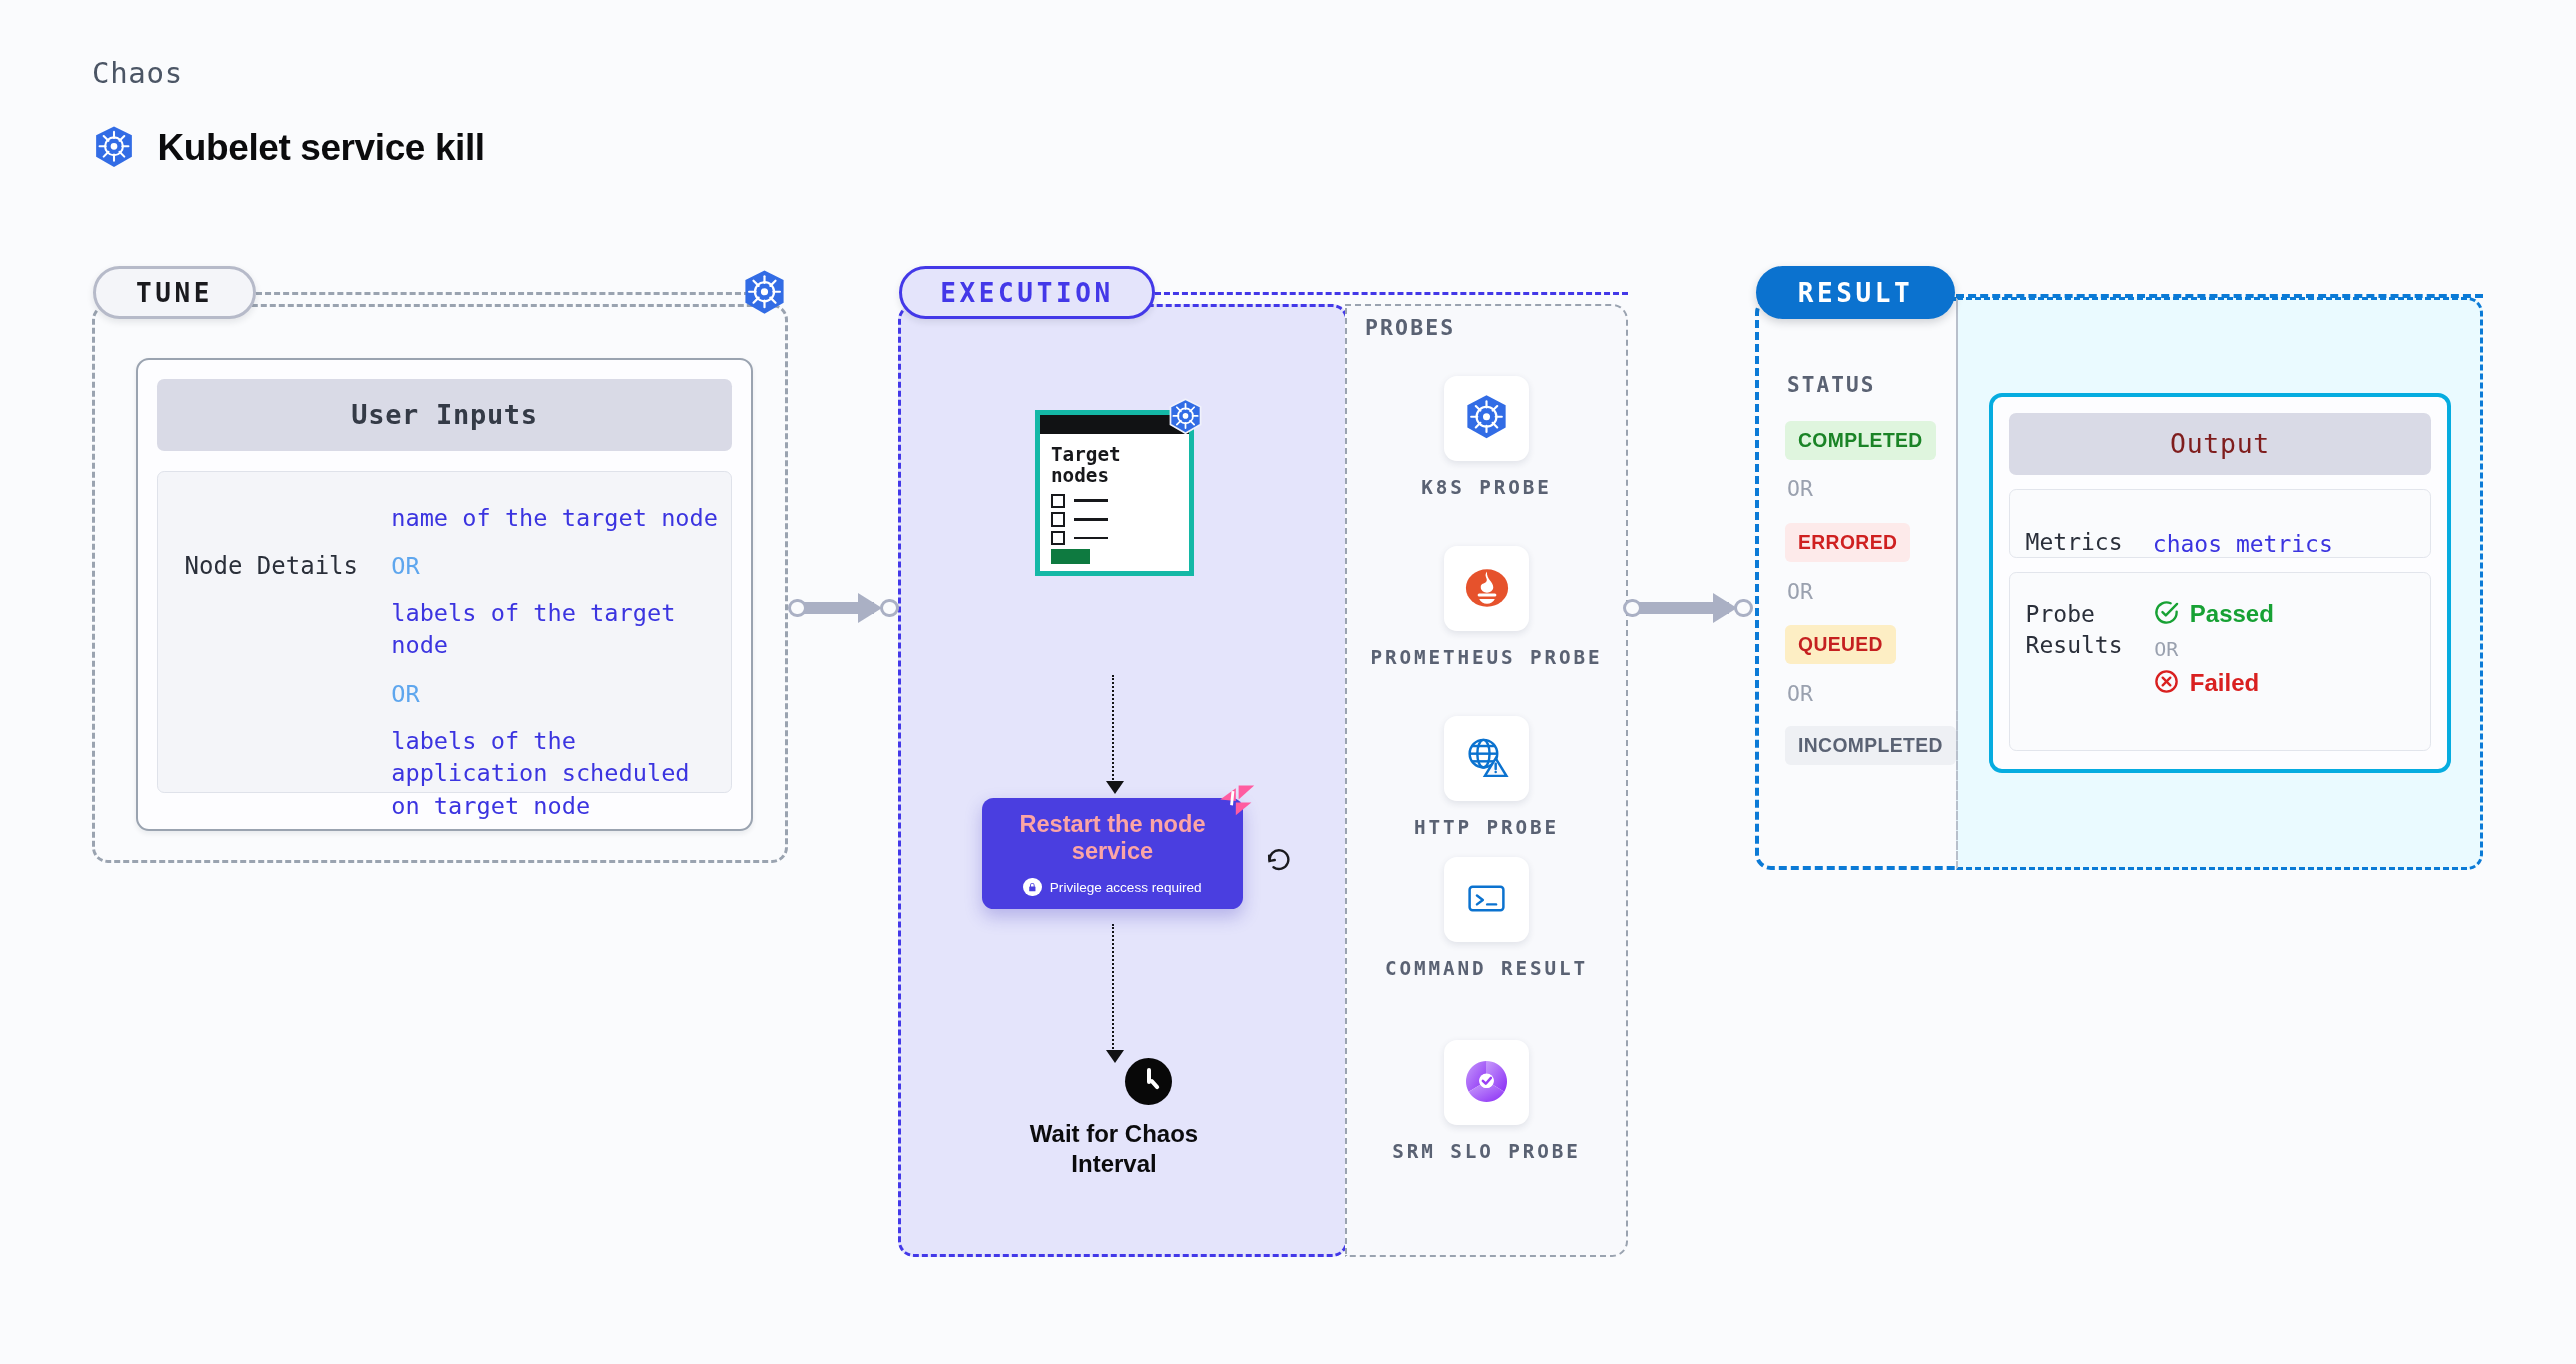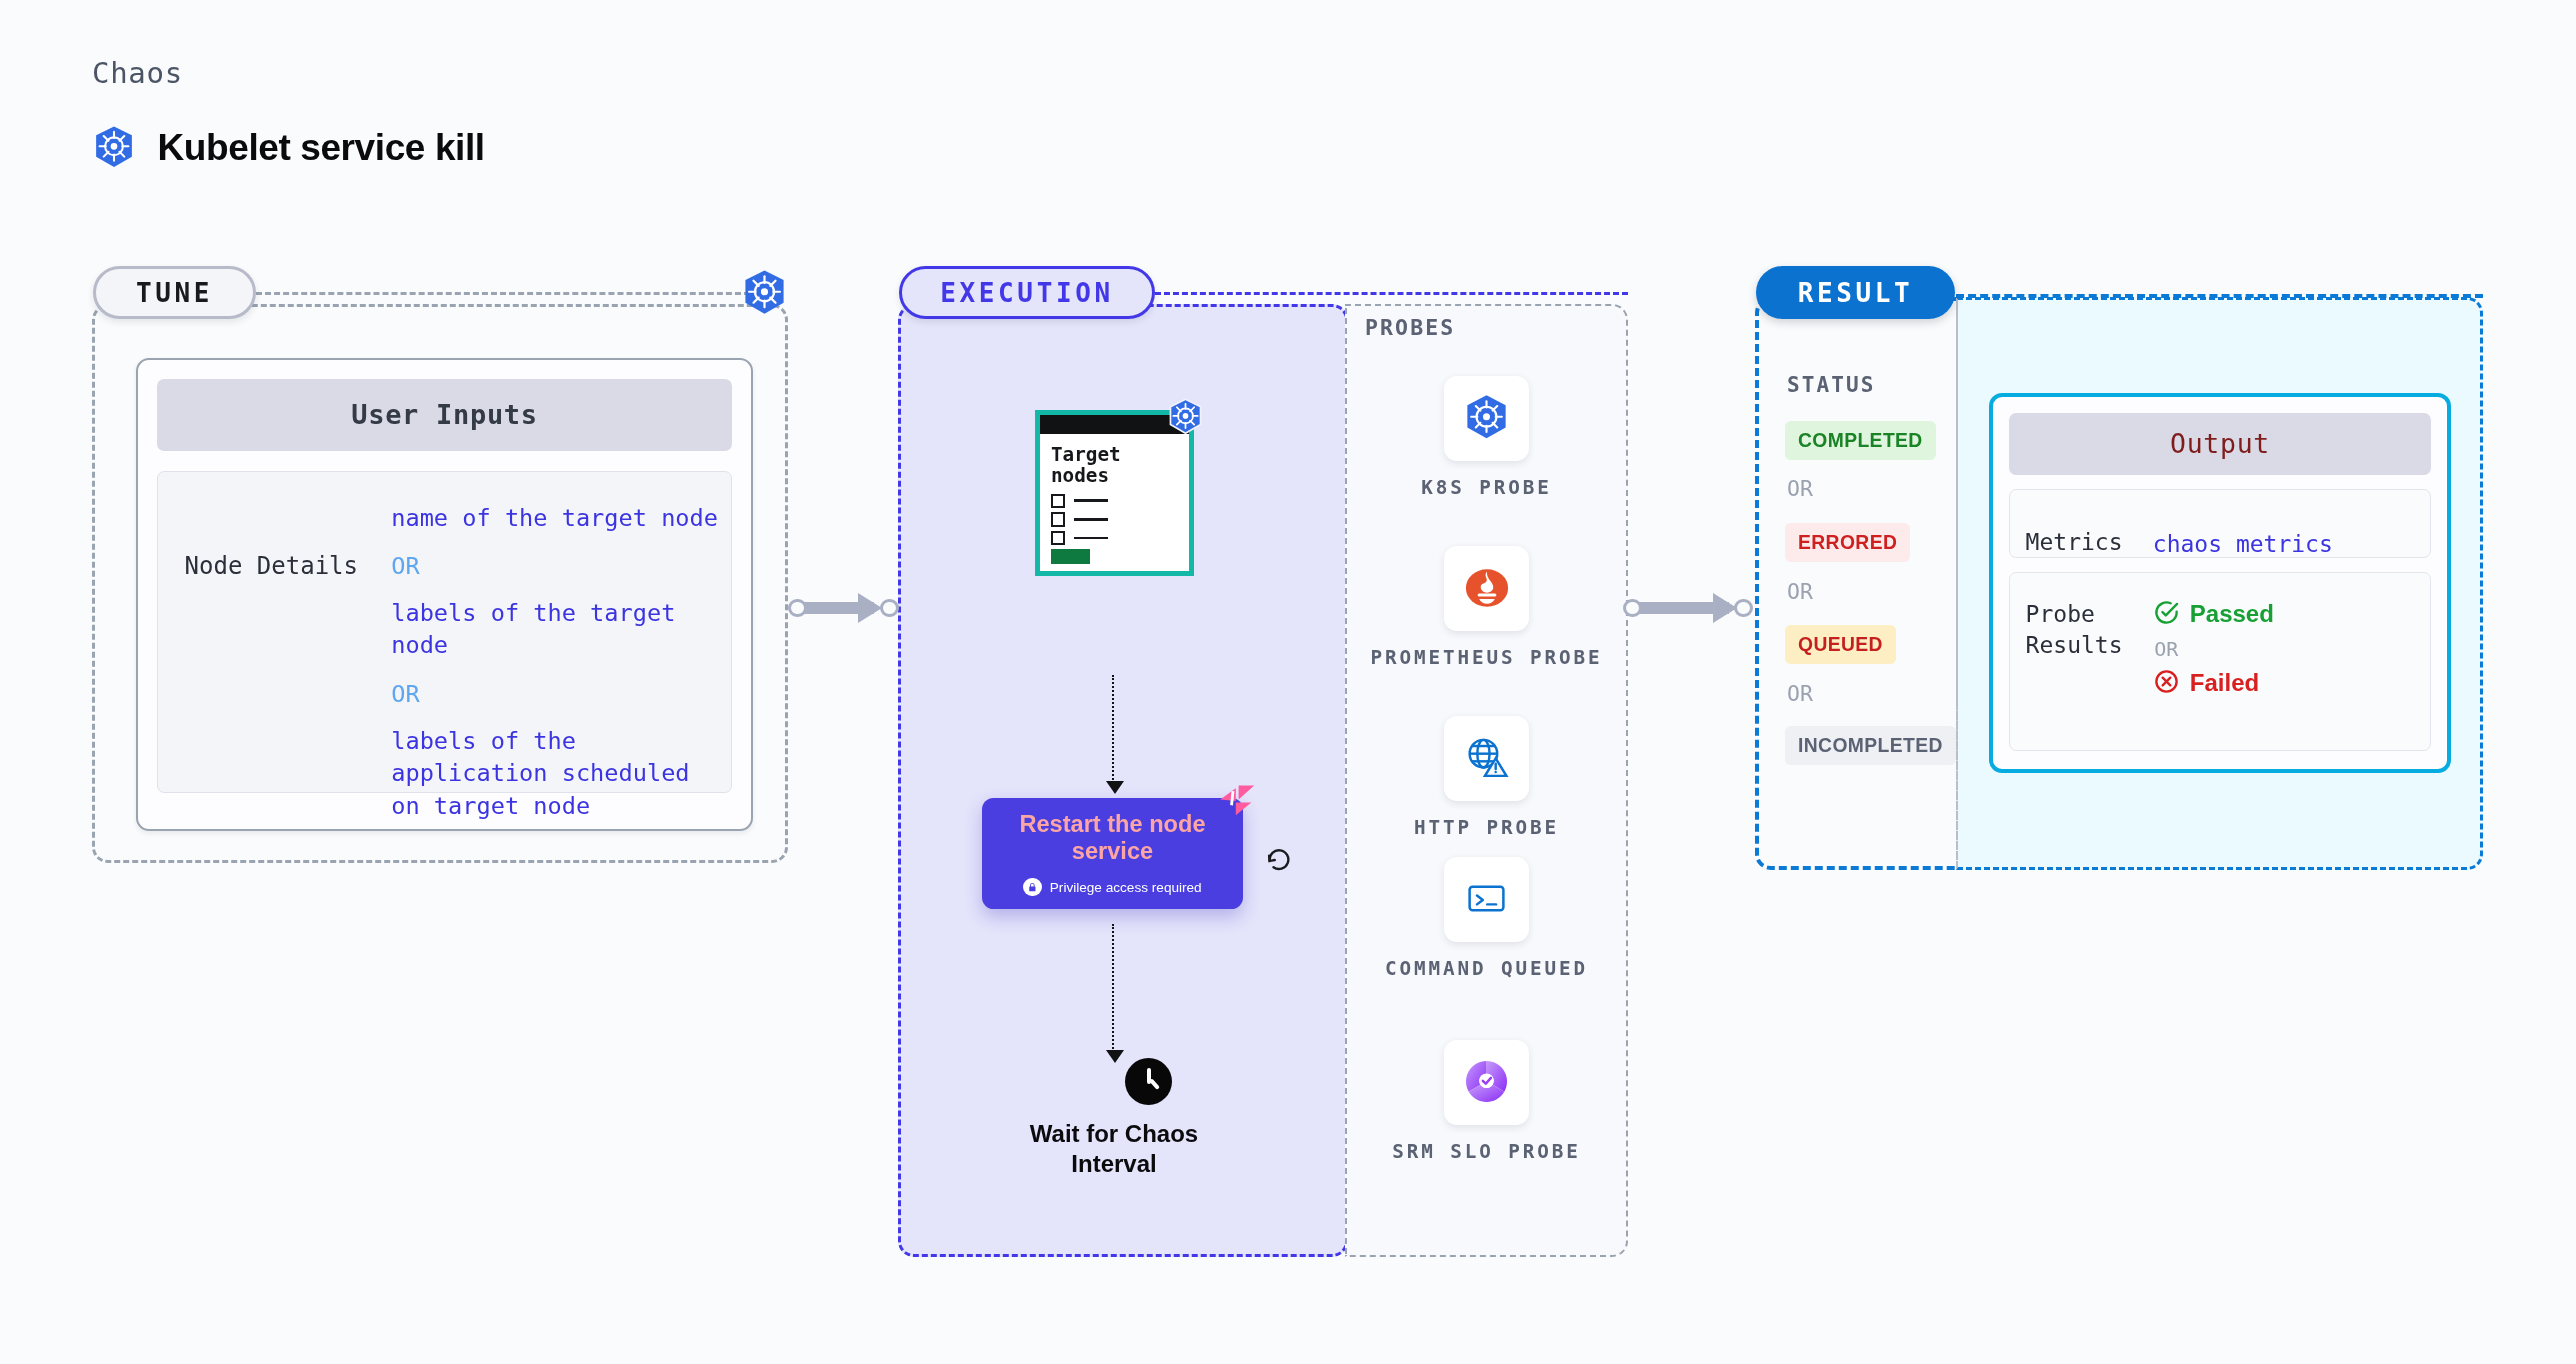--- a/index.html
+++ b/index.html
@@ -534,21 +534,21 @@
   <div class="probe-item" style="top:857px;">
     <div class="probe-tile">
       <span>
         <svg width="47" height="47" viewBox="0 0 64 64" fill="none" stroke="#0b72cf" stroke-width="3.4" stroke-linecap="round" stroke-linejoin="round">
           <rect x="9" y="16" width="46" height="32" rx="4"></rect>
           <polyline points="19,28 27,34 19,40"></polyline>
           <line x1="33" y1="40" x2="45" y2="40"></line>
         </svg>
       </span>
     </div>
-    <div class="probe-name">COMMAND QUEUED</div>
+    <div class="probe-name">COMMAND RESULT</div>
   </div>
 
   <div class="probe-item" style="top:1040px;">
     <div class="probe-tile">
       <span>
         <svg width="47" height="47" viewBox="0 0 64 64">
           <defs>
             <linearGradient id="srmg" x1="0" y1="0" x2="1" y2="1">
               <stop offset="0%" stop-color="#c79bfb"></stop>
                 <stop offset="100%" stop-color="#8b2ef5"></stop>

